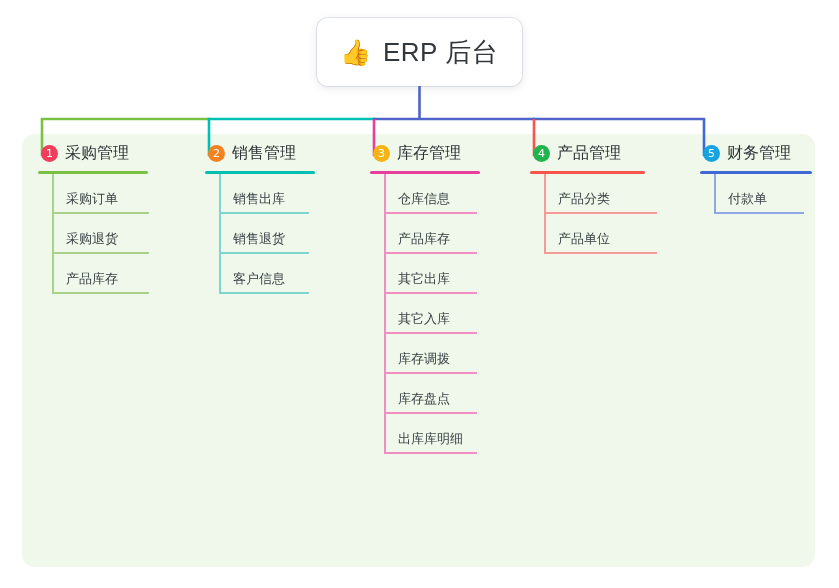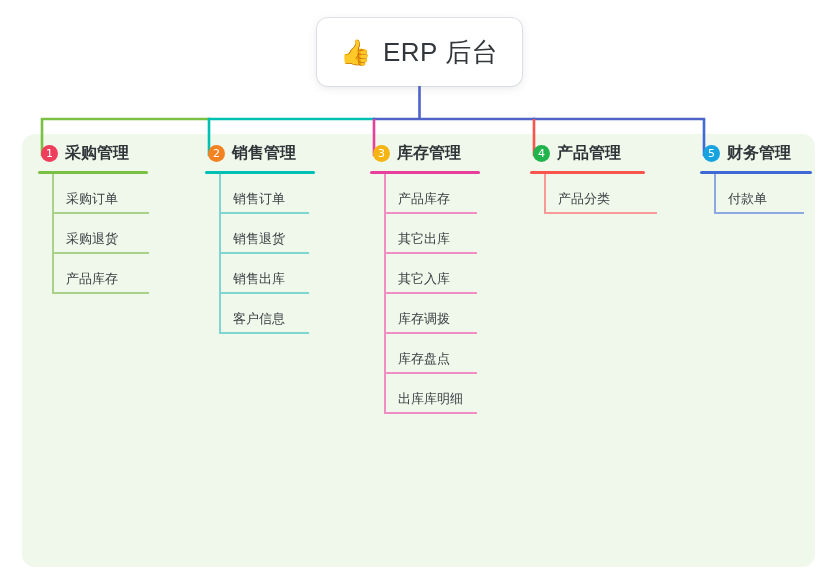--- a/index.html
+++ b/index.html
@@ -49,21 +49,21 @@
     display:flex;align-items:center;gap:7px;
     height:26px;padding-left:3px;
     white-space:nowrap;
   }
   .badge{
     width:17px;height:17px;border-radius:50%;
     color:#ffffff;font-size:11px;line-height:17px;
     text-align:center;flex:0 0 auto;
     font-family:"DejaVu Sans",sans-serif;
   }
-  .branch-name{font-size:16px;color:#2f3438;font-weight:bold;}
+  .branch-name{font-size:16px;color:#2f3438;}
   .head-rule{height:3px;border-radius:2px;margin-top:5px;}
 
   
   .leaves{position:relative;margin-top:0;padding-left:14px;}
   .spine{
     position:absolute;left:14px;top:0;bottom:0;width:2px;
   }
   .leaf{
     position:relative;
     height:40px;
@@ -128,46 +128,46 @@
       </div>
       <div class="branch" style="left: 205px;">
         <div class="branch-head">
           <span class="badge" style="background: rgb(245, 130, 32);">2</span>
           <span class="branch-name">销售管理</span>
         </div>
         <div class="head-rule" style="width: 110px; background: rgb(0, 191, 179);"></div>
         <div class="leaves">
           <div class="spine" style="background: rgb(127, 213, 207);"></div>
           <div class="leaf">
-            <span class="leaf-text">销售订单</span>
+            <span class="leaf-text">销售出库</span>
             <div class="leaf-rule" style="width: 90px; background: rgb(127, 213, 207);"></div>
           </div>
           <div class="leaf">
             <span class="leaf-text">销售退货</span>
             <div class="leaf-rule" style="width: 90px; background: rgb(127, 213, 207);"></div>
           </div>
           <div class="leaf">
-            <span class="leaf-text">销售出库</span>
-            <div class="leaf-rule" style="width: 90px; background: rgb(127, 213, 207);"></div>
-          </div>
-          <div class="leaf">
             <span class="leaf-text">客户信息</span>
             <div class="leaf-rule" style="width: 90px; background: rgb(127, 213, 207);"></div>
           </div>
         </div>
       </div>
       <div class="branch" style="left: 370px;">
         <div class="branch-head">
           <span class="badge" style="background: rgb(245, 180, 17);">3</span>
           <span class="branch-name">库存管理</span>
         </div>
         <div class="head-rule" style="width: 110px; background: rgb(232, 62, 156);"></div>
         <div class="leaves">
           <div class="spine" style="background: rgb(240, 142, 195);"></div>
           <div class="leaf">
+            <span class="leaf-text">仓库信息</span>
+            <div class="leaf-rule" style="width: 93px; background: rgb(240, 142, 195);"></div>
+          </div>
+          <div class="leaf">
             <span class="leaf-text">产品库存</span>
             <div class="leaf-rule" style="width: 93px; background: rgb(240, 142, 195);"></div>
           </div>
           <div class="leaf">
             <span class="leaf-text">其它出库</span>
             <div class="leaf-rule" style="width: 93px; background: rgb(240, 142, 195);"></div>
           </div>
           <div class="leaf">
             <span class="leaf-text">其它入库</span>
             <div class="leaf-rule" style="width: 93px; background: rgb(240, 142, 195);"></div>
@@ -191,20 +191,24 @@
           <span class="badge" style="background: rgb(34, 180, 76);">4</span>
           <span class="branch-name">产品管理</span>
         </div>
         <div class="head-rule" style="width: 115px; background: rgb(249, 85, 76);"></div>
         <div class="leaves">
           <div class="spine" style="background: rgb(247, 154, 149);"></div>
           <div class="leaf">
             <span class="leaf-text">产品分类</span>
             <div class="leaf-rule" style="width: 113px; background: rgb(247, 154, 149);"></div>
           </div>
+          <div class="leaf">
+            <span class="leaf-text">产品单位</span>
+            <div class="leaf-rule" style="width: 113px; background: rgb(247, 154, 149);"></div>
+          </div>
         </div>
       </div>
       <div class="branch" style="left: 700px;">
         <div class="branch-head">
           <span class="badge" style="background: rgb(23, 162, 224);">5</span>
           <span class="branch-name">财务管理</span>
         </div>
         <div class="head-rule" style="width: 112px; background: rgb(65, 105, 214);"></div>
         <div class="leaves">
           <div class="spine" style="background: rgb(142, 168, 224);"></div>

